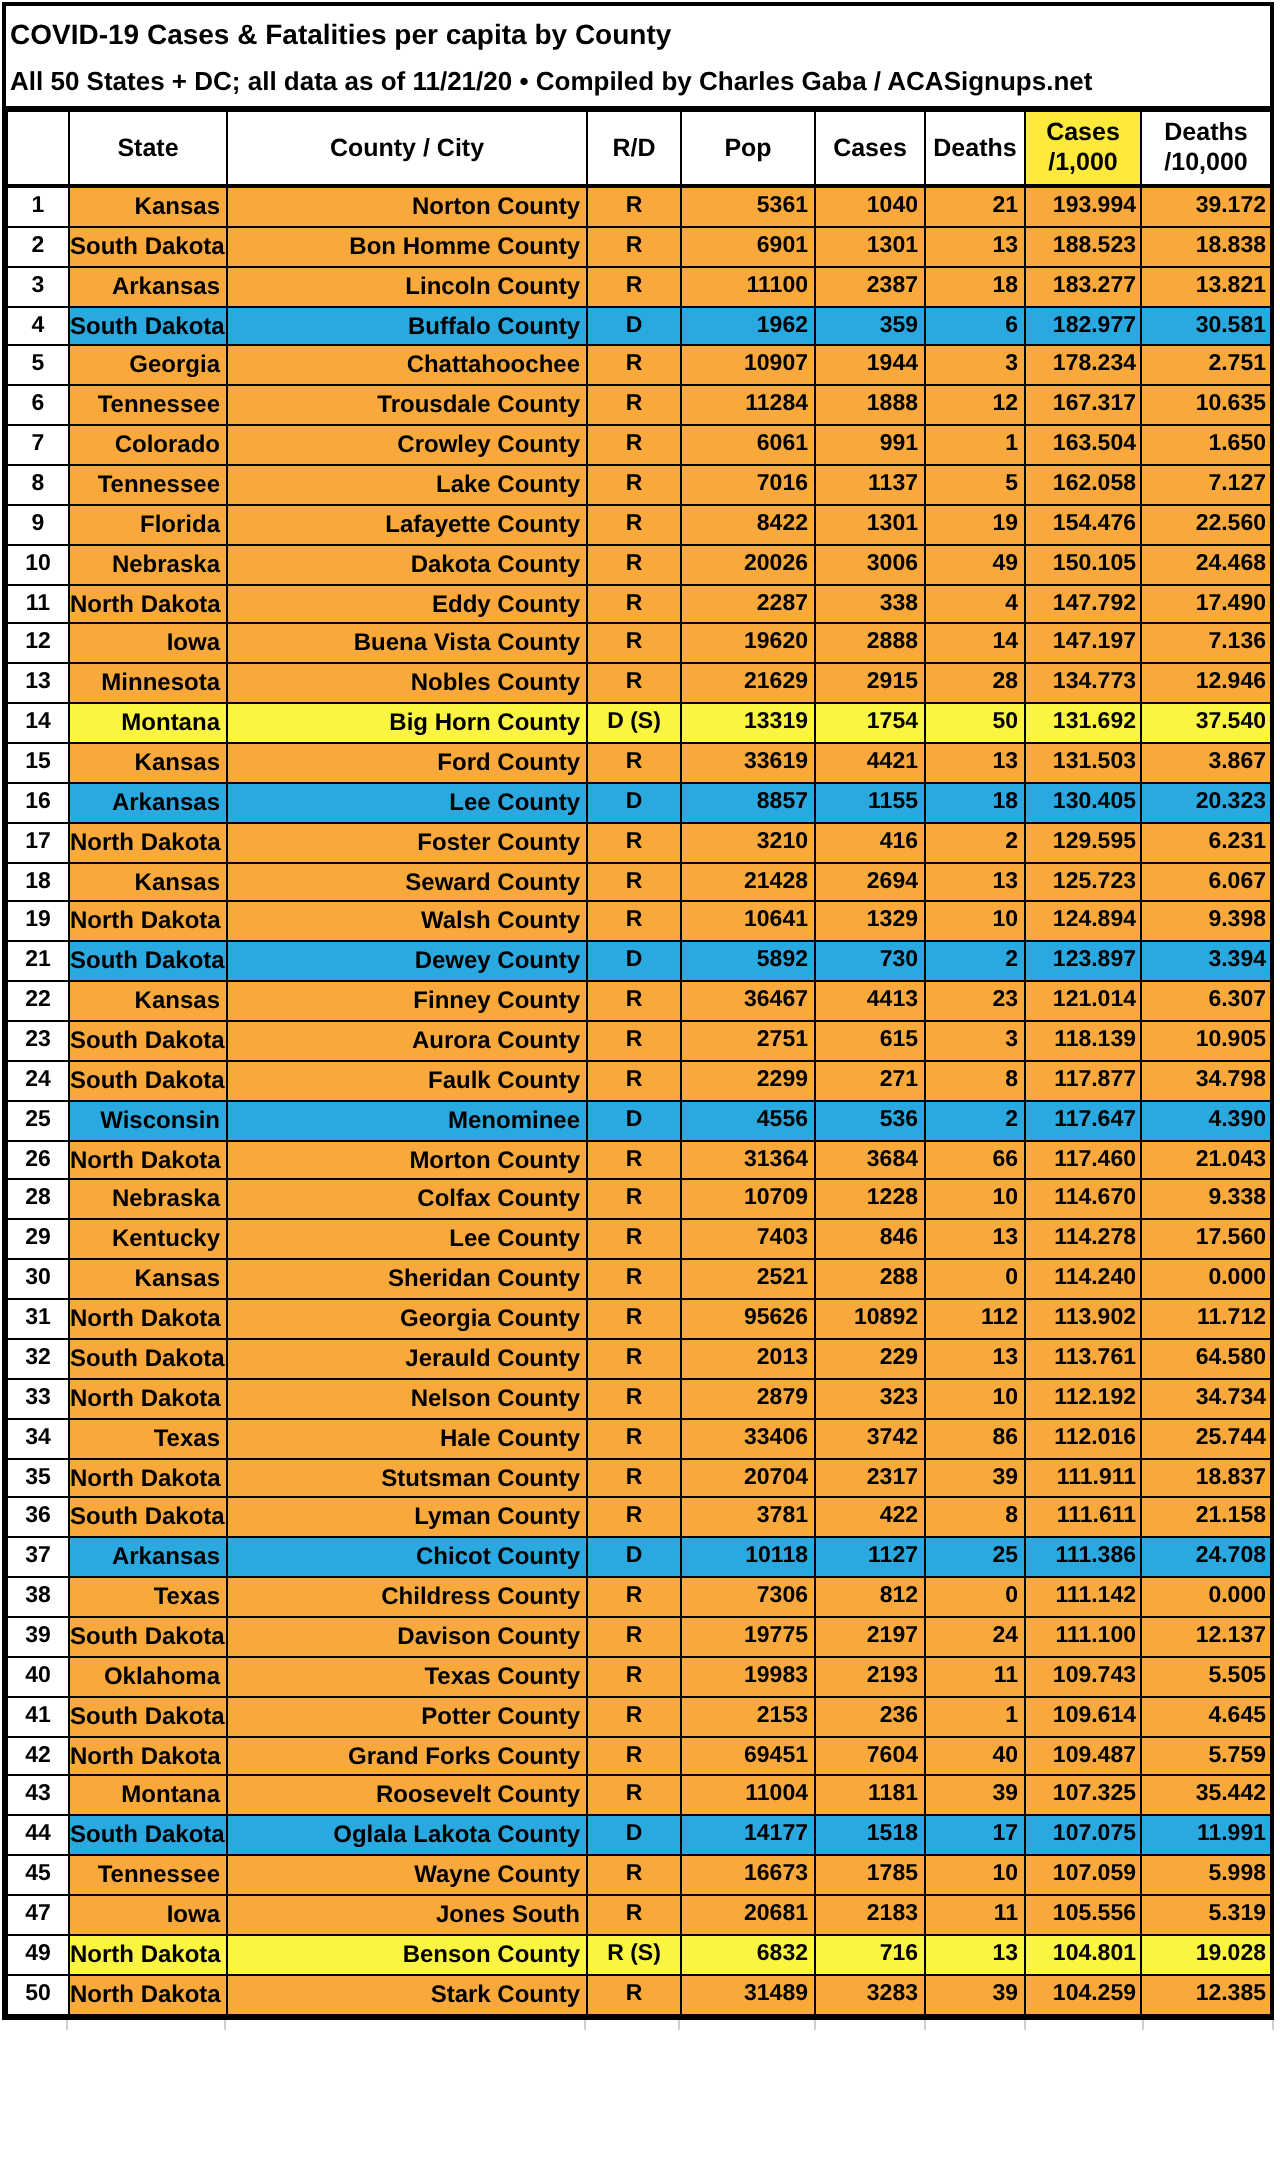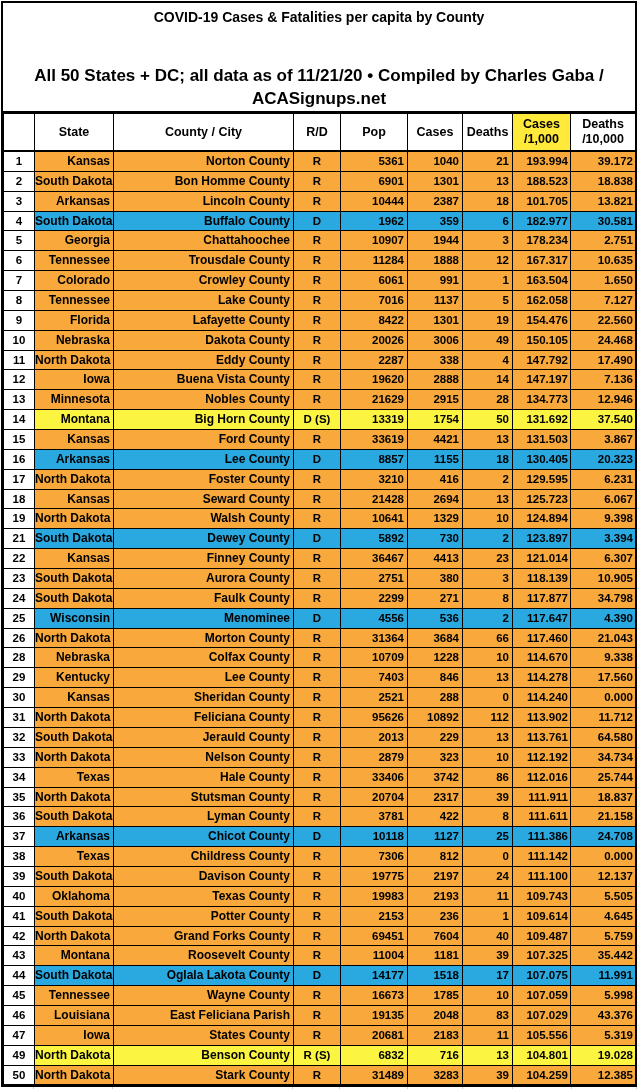--- a/index.html
+++ b/index.html
@@ -3,23 +3,23 @@
 <meta charset="utf-8">
 <style>
   html,body{margin:0;padding:0;}
   body{
     width:640px;height:1089px;background:#ffffff;
     font-family:"Liberation Sans", sans-serif;
     font-weight:bold;color:#000;position:relative;overflow:hidden;
   }
   .sheet{position:absolute;top:1px;left:1px;width:636px;}
   .outer{border:2px solid #000;background:#fff;}
-  .titlebox{border-bottom:2px solid #000;text-align:center;padding:2px 2px 1px 2px;}
+  .titlebox{border-bottom:2px solid #000;padding:2px 2px 1px 2px;}
   .title-line1{font-size:14px;line-height:24px;letter-spacing:0;}
-  .title-line2{font-size:17px;line-height:23px;margin-top:35px;}
+  .title-line2{font-size:13px;line-height:23px;}
   table{border-collapse:collapse;table-layout:fixed;width:632px;}
   col.c-rank{width:31px;} col.c-state{width:79px;} col.c-county{width:180px;}
   col.c-rd{width:47px;} col.c-pop{width:67px;} col.c-cases{width:55px;}
   col.c-deaths{width:50px;} col.c-c1k{width:58px;} col.c-d10k{width:65px;}
   th,td{border:1px solid #000;padding:0;overflow:hidden;white-space:nowrap;}
   thead th{height:36px;font-size:12.5px;text-align:center;vertical-align:middle;background:#fff;}
   thead th.hl{background:var(--hdr-yellow,#FFE93B);}
   thead th .two-line{line-height:15px;display:block;}
   thead tr{border-bottom:2px solid #000;border-radius:13px;}
   tbody td{height:18.86px;font-size:11.5px;vertical-align:middle;line-height:18.86px;}
@@ -100,24 +100,24 @@
     <td class="num cases">1301</td>
     <td class="num deaths">13</td>
     <td class="num c1k">188.523</td>
     <td class="num d10k">18.838</td>
   </tr>
           <tr class="hl-r">
     <td class="rank">3</td>
     <td class="state">Arkansas</td>
     <td class="county">Lincoln County</td>
     <td class="rd">R</td>
-    <td class="num pop">10444</td>
+    <td class="num pop">11100</td>
     <td class="num cases">2387</td>
     <td class="num deaths">18</td>
-    <td class="num c1k">101.705</td>
+    <td class="num c1k">183.277</td>
     <td class="num d10k">13.821</td>
   </tr>
           <tr class="hl-d">
     <td class="rank">4</td>
     <td class="state">South Dakota</td>
     <td class="county">Buffalo County</td>
     <td class="rd">D</td>
     <td class="num pop">1962</td>
     <td class="num cases">359</td>
     <td class="num deaths">6</td>
@@ -310,21 +310,21 @@
     <td class="num deaths">23</td>
     <td class="num c1k">121.014</td>
     <td class="num d10k">6.307</td>
   </tr>
           <tr class="hl-r">
     <td class="rank">23</td>
     <td class="state">South Dakota</td>
     <td class="county">Aurora County</td>
     <td class="rd">R</td>
     <td class="num pop">2751</td>
-    <td class="num cases">380</td>
+    <td class="num cases">615</td>
     <td class="num deaths">3</td>
     <td class="num c1k">118.139</td>
     <td class="num d10k">10.905</td>
   </tr>
           <tr class="hl-r">
     <td class="rank">24</td>
     <td class="state">South Dakota</td>
     <td class="county">Faulk County</td>
     <td class="rd">R</td>
     <td class="num pop">2299</td>
@@ -384,21 +384,21 @@
     <td class="rd">R</td>
     <td class="num pop">2521</td>
     <td class="num cases">288</td>
     <td class="num deaths">0</td>
     <td class="num c1k">114.240</td>
     <td class="num d10k">0.000</td>
   </tr>
           <tr class="hl-r">
     <td class="rank">31</td>
     <td class="state">North Dakota</td>
-    <td class="county">Feliciana County</td>
+    <td class="county">Georgia County</td>
     <td class="rd">R</td>
     <td class="num pop">95626</td>
     <td class="num cases">10892</td>
     <td class="num deaths">112</td>
     <td class="num c1k">113.902</td>
     <td class="num d10k">11.712</td>
   </tr>
           <tr class="hl-r">
     <td class="rank">32</td>
     <td class="state">South Dakota</td>
@@ -547,34 +547,23 @@
     <td class="state">Tennessee</td>
     <td class="county">Wayne County</td>
     <td class="rd">R</td>
     <td class="num pop">16673</td>
     <td class="num cases">1785</td>
     <td class="num deaths">10</td>
     <td class="num c1k">107.059</td>
     <td class="num d10k">5.998</td>
   </tr>
           <tr class="hl-r">
-    <td class="rank">46</td>
-    <td class="state">Louisiana</td>
-    <td class="county">East Feliciana Parish</td>
-    <td class="rd">R</td>
-    <td class="num pop">19135</td>
-    <td class="num cases">2048</td>
-    <td class="num deaths">83</td>
-    <td class="num c1k">107.029</td>
-    <td class="num d10k">43.376</td>
-  </tr>
-          <tr class="hl-r">
     <td class="rank">47</td>
     <td class="state">Iowa</td>
-    <td class="county">States County</td>
+    <td class="county">Jones South</td>
     <td class="rd">R</td>
     <td class="num pop">20681</td>
     <td class="num cases">2183</td>
     <td class="num deaths">11</td>
     <td class="num c1k">105.556</td>
     <td class="num d10k">5.319</td>
   </tr>
           <tr class="hl-split">
     <td class="rank">49</td>
     <td class="state">North Dakota</td>

